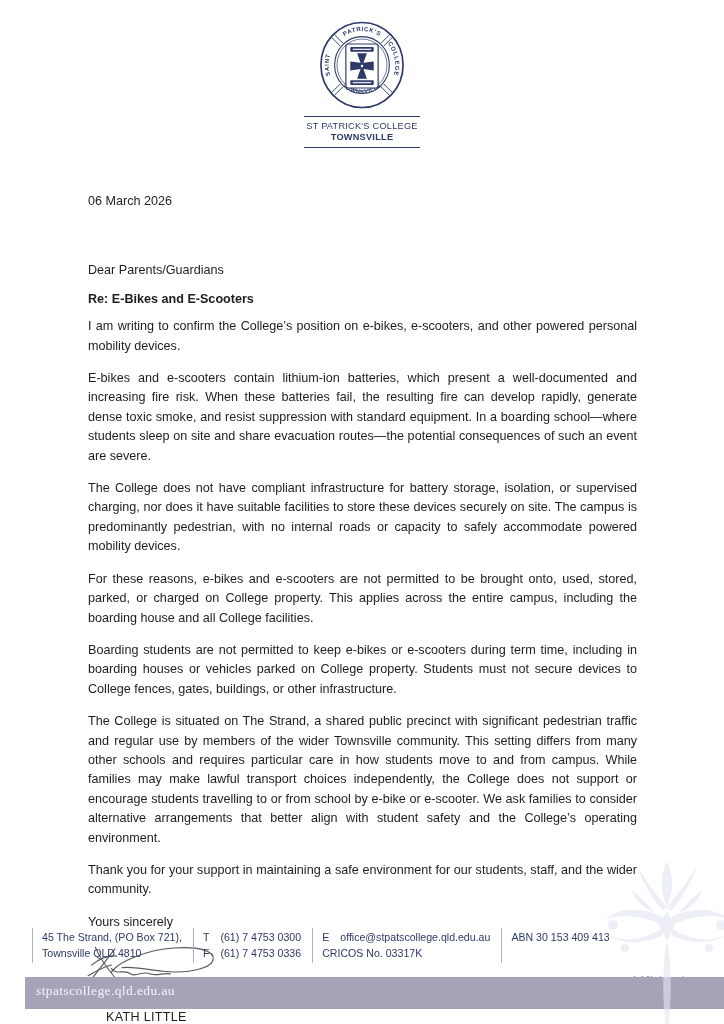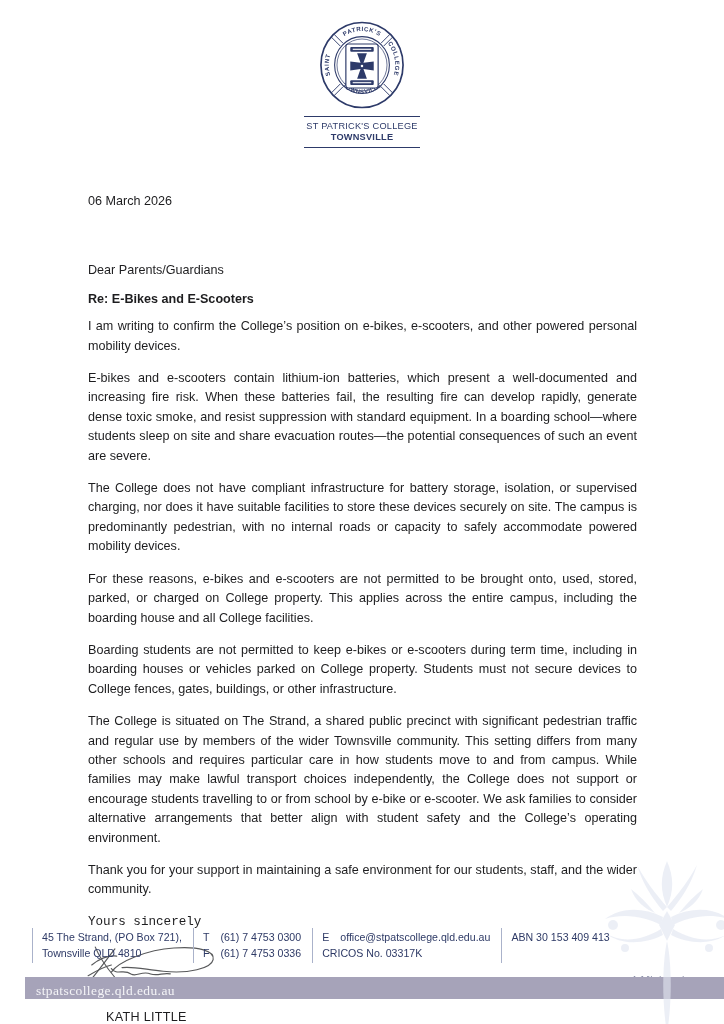--- a/index.html
+++ b/index.html
@@ -15,34 +15,34 @@
   .head-name{font-size:9.2px;font-weight:normal;letter-spacing:.25px;line-height:11px;}
   .head-town{font-size:9.2px;font-weight:bold;letter-spacing:.25px;line-height:11px;}
 
   
   .body-col{position:absolute;left:88px;top:192px;width:549px;
             font-size:12.6px;line-height:19.4px;color:#1d1d1f;}
   .date{margin:0 0 50px;}
   .salutation{margin:0 0 9px;}
   .subject{font-weight:bold;margin:0 0 8px;}
   .para{margin:0 0 13px;text-align:justify;}
-  .closing{margin:0 0 8px;font-family:Liberation Mono, monospace;}
+  .closing{margin:0 0 8px;}
   .signature{display:block;margin:2px 0 4px -7px;}
   .sig-name{margin:18px;letter-spacing:.3px;}
   .sig-title{margin:1px 0 0;font-weight:bold;}
 
   
   .footer-info{position:absolute;left:12px;top:928px;display:flex;align-items:stretch;
                color:#2e3a66;font-size:10.6px;line-height:15.5px;margin-left:20px;}
   .fcol{border-left:1px solid #aab2ca;padding:2px 11px 2px 9px;}
   .tf-row{display:flex;gap:11px;}
   .ministry{position:absolute;left:612px;top:972px;width:96px;text-align:center;
             font-family:"Liberation Serif",serif;font-style:italic;
             font-size:11.3px;line-height:14.5px;color:#8e92ab;}
-  .webbar{position:absolute;left:25px;top:977px;width:699px;height:22px;background:#a6a3b9;}
+  .webbar{position:absolute;left:25px;top:977px;width:699px;height:32px;background:#a6a3b9;}
   .webbar span{display:inline-block;font-family:"Liberation Serif",serif;font-size:13.5px;
                line-height:28px;color:#f4f4f7;margin-left:11px;letter-spacing:.4px;}
   .watermark{position:absolute;left:597px;top:855px;opacity:.62;}
 </style>
 </head>
 <body>
 
 <div class="page">
 
   <div class="letterhead">

